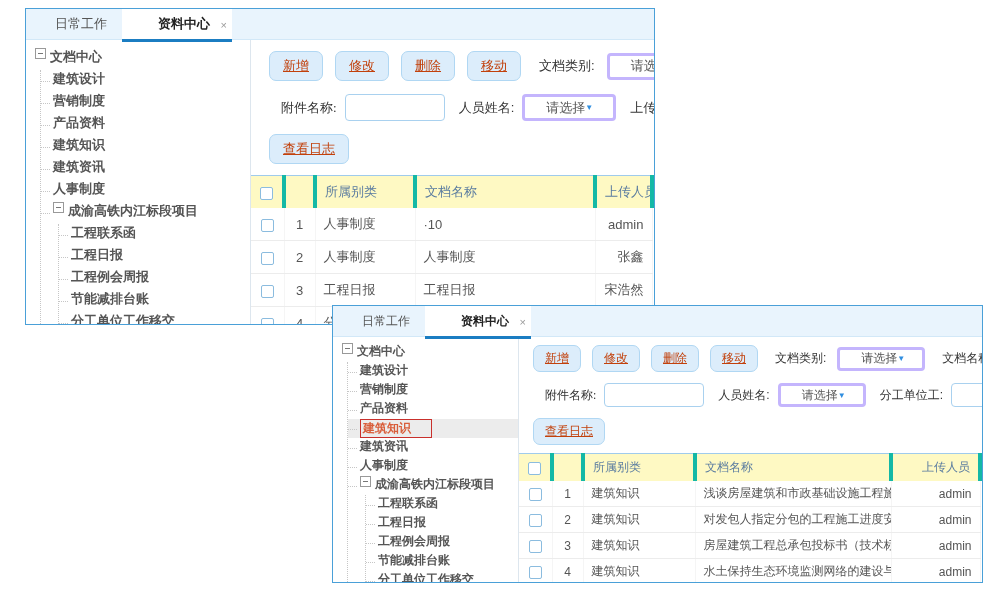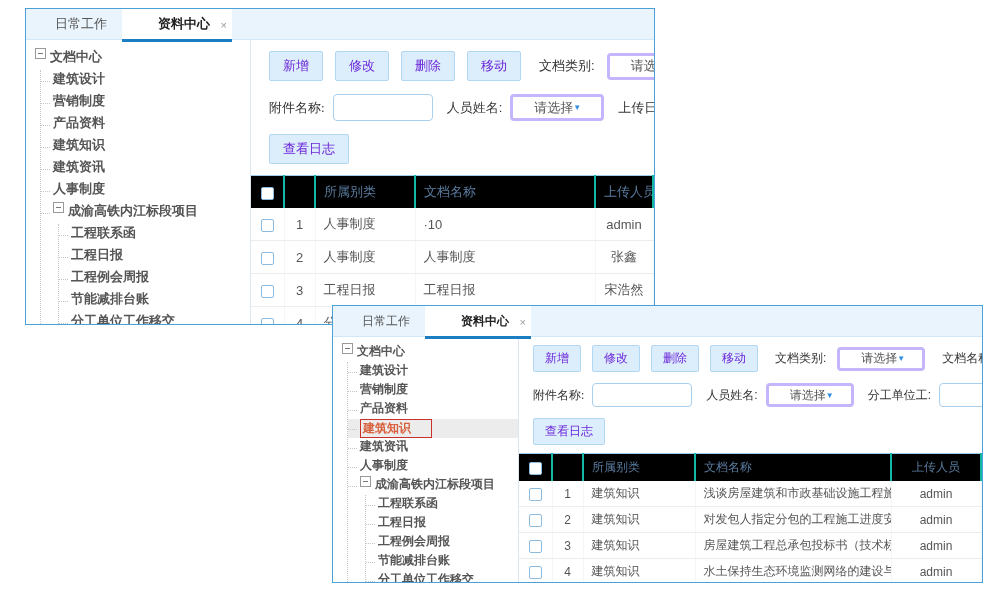--- a/index.html
+++ b/index.html
@@ -38,46 +38,46 @@
 
   
   .main { flex:1; display:flex; flex-direction:column; overflow:hidden; min-width:0; }
   .toolbar { display:flex; align-items:center; gap:12px; padding:11px 0 0 18px; flex:none; white-space:nowrap; }
   #win2 .toolbar { gap:11px; padding:8px 0 0 14px; }
   .filters { display:flex; align-items:center; gap:8px; padding:13px 0 0 18px; flex:none; white-space:nowrap; }
   #win2 .filters { padding:11px 0 0 14px; }
   .vlrow { padding:13px 0 11px 18px; flex:none; }
   #win2 .vlrow { padding:11px 0 8px 14px; }
 
-  .btn { background:#dcedfb; border:1px solid #b0d7f3; color:#6d28d9; border-radius:2px;
-    padding:5px 13px; font-size:inherit; font-family:inherit; cursor:pointer; }
+  .btn { background:#dcedfb; border:1px solid #b0d7f3; color:#c2410c; border-radius:7px;
+    padding:5px 13px; font-size:inherit; font-family:inherit; cursor:pointer;text-decoration:underline; }
   #win2 .btn { padding:4px 11px; }
   .lbl { color:#333; margin-left:6px; }
-  .lbl.first { margin-left:0;font-family:Liberation Serif, serif; }
+  .lbl.first { margin-left:12px;font-family:Liberation Serif, serif; }
   .dropdown { width:94px; height:27px; border:3px solid #c4b5fd; border-radius:4px; background:#fff;
     display:flex; align-items:center; justify-content:space-between; padding:0 21px; color:#555; cursor:pointer; flex:none; }
   #win2 .dropdown { width:88px; height:24px; }
   .caret { color:#2f8ee0; font-size:8px; }
   .tbox { width:100px; height:27px; border:1px solid #a9d1ef; border-radius:4px; background:#fff;
     font-size:inherit; font-family:inherit; padding:0 6px; outline:none; flex:none; }
   #win2 .tbox { width:100px; height:24px; }
 
   
   table { border-collapse:collapse; width:100%; border-top:1px solid #9fcbec; table-layout:fixed; }
-  th { background:#000000; color:#5a7ca0; font-weight:normal; text-align:left; padding:7px 8px;
-    border-right:2px solid #14b8a6; overflow:hidden; white-space:nowrap;font-family:Liberation Serif, serif; }
+  th { background:#fef9c3; color:#5a7ca0; font-weight:normal; text-align:left; padding:7px 8px;
+    border-right:4px solid #14b8a6; overflow:hidden; white-space:nowrap;font-family:Liberation Serif, serif; }
   td { padding:7px 8px; color:#555; border-bottom:1px solid #ececec; border-right:1px solid #f5f5f5;
     overflow:hidden; white-space:nowrap; }
   #win2 th { padding:5px 8px; }
   #win2 td { padding:4px 8px; }
   .col-cb { width:33px; text-align:center; }
   .col-num { width:31px; text-align:center; }
   .col-cat { width:100px; }
   .col-name { width:180px; }
-  .col-up { text-align:center; }
+  .col-up { text-align:right; }
   #win2 .col-cat { width:112px; }
   #win2 .col-name { width:196px; }
   .checkbox { width:13px; height:13px; border:1px solid #8bbcdf; border-radius:2px; background:#fff;
     display:inline-block; vertical-align:middle; cursor:pointer; }
 </style>
 </head>
 <body>
 
 <div id="canvas">
 

